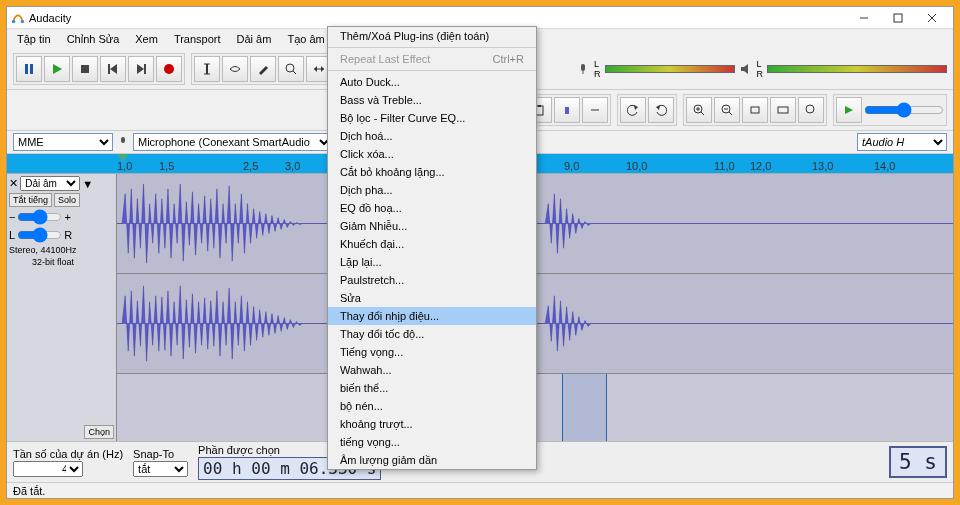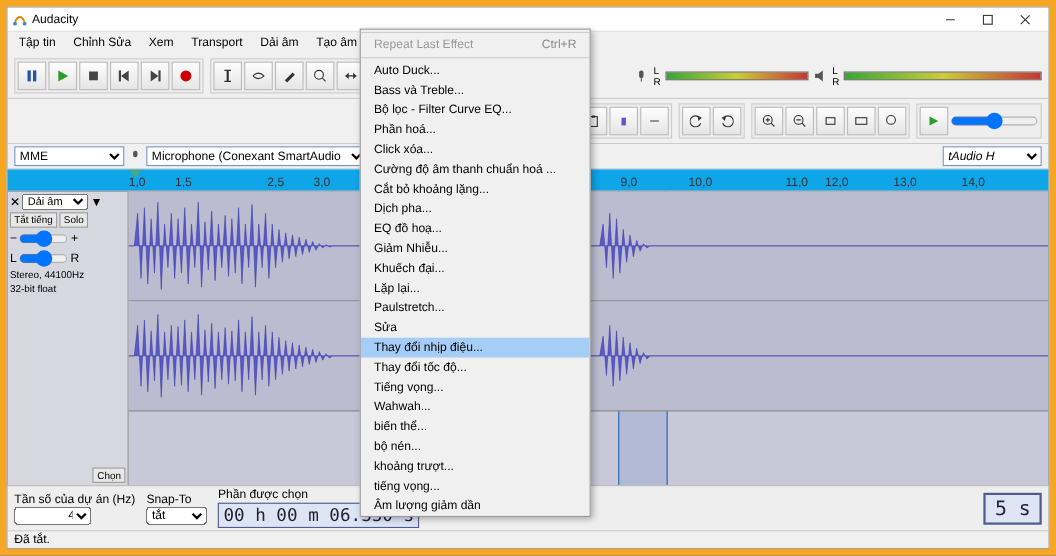--- a/index.html
+++ b/index.html
@@ -37,21 +37,21 @@
 .bottom-controls select { font-size:11px; }
 .status-bar { background:#f0f0f0; border-top:1px solid #ccc; padding:1px 6px; font-size:10px; height:16px; display:flex; align-items:center; }
 
 .dropdown { position:absolute; left:320px; top:19px; width:210px; background:#f0f0f0; border:1px solid #999; box-shadow:2px 2px 6px rgba(0,0,0,0.3); z-index:100; max-height:470px; overflow-y:auto; }
 .dropdown .item { padding:3px 12px; font-size:11px; display:flex; justify-content:space-between; align-items:center; cursor:default; }
 .dropdown .item.highlighted { background:#a6cdf5; }
 .dropdown .item.disabled { color:#999; }
 .dropdown .sep { height:1px; background:#ccc; margin:2px 0; }
 .meter-bar { width:130px; height:8px; background:linear-gradient(to right,#3a3,#cc3,#c33); border:1px solid #666; }
 .slider-h { width:80px; }
-.bigtime { border:2px solid #4e5b8f; background:#dde4f4; font-size:18px; padding:2px 8px; font-family:monospace; color:#224; }
+.bigtime { border:2px solid #4e5b8f; background:#dde4f4; font-size:21px; padding:2px 8px; font-family:monospace; color:#224; }
 .right-tools { display:flex; align-items:center; gap:4px; }
 svg { display:block; }
 </style>
 </head>
 <body>
 
 <div class="window">
 
   <div class="titlebar">
     <svg class="logo" viewBox="0 0 16 16">
@@ -305,21 +305,21 @@
           <span class="btn">Tắt tiếng</span>
           <span class="btn">Solo</span>
         </div>
       <div class="row">−<input type="range" class="slider" value="50" style="">+</div>
       <div class="row">
           <span>L</span>
           <input type="range" class="slider" value="50" style="">
           <span>R</span>
         </div>
       <div style="font-size:9px;">Stereo, 44100Hz</div>
-      <div style="font-size:9px;">32-bit float</div>
+      <div style="font-size:9px;margin-left:23px;">32-bit float</div>
       <div style="flex:1;"></div>
       <div class="row" style="justify-content:flex-end;">
           <span class="btn">Chọn</span>
         </div>
     </div>
     <div class="track-canvas">
       <div class="selection-region" style="left:445px; width:45px;"></div>
       <div class="channel">
         <svg class="wave-svg" viewBox="0 0 820 100" preserveAspectRatio="none">
             <path class="wave-path" d="M0 50 L5 50 L8 20 L11 80 L14 15 L17 85 L20 25 L23 75 L26 10 L29 90 L32 30 L35 70 L38 20 L41 80 L44 25 L47 75 L50 15 L53 85 L56 30 L59 70 L62 10 L65 88 L68 28 L71 72 L74 18 L77 82 L80 30 L83 70 L86 22 L89 78 L92 25 L95 75 L98 15 L101 85 L104 30 L107 70 L110 12 L113 88 L116 30 L119 70 L122 20 L125 80 L128 30 L131 70 L134 35 L137 65 L140 38 L143 62 L146 40 L149 60 L152 42 L155 58 L158 44 L161 56 L164 46 L167 54 L170 48 L173 52 L176 49 L179 51 L182 50 L420 50 L423 30 L426 70 L429 20 L432 80 L435 25 L438 75 L441 35 L444 65 L447 40 L450 60 L453 45 L456 55 L459 48 L462 52 L465 50 L820 50 Z"></path>
@@ -349,43 +349,43 @@
       </div>
       <div style="flex:1;"></div>
       <span class="bigtime">5 s</span>
     </div>
   </div>
   <div class="status-bar">
     <span>Đã tắt.</span>
   </div>
 
   <div class="dropdown" id="effects-dropdown">
+      <div class="item">
+        <span>Thêm/Xoá Plug-ins (điện toán)</span>
+      </div>
       <div class="sep"></div>
       <div class="item disabled">
         <span>Repeat Last Effect</span>
         <span style="color: rgb(136, 136, 136);">Ctrl+R</span>
       </div>
       <div class="sep"></div>
       <div class="item">
         <span>Auto Duck...</span>
       </div>
       <div class="item">
         <span>Bass và Treble...</span>
       </div>
       <div class="item">
         <span>Bộ lọc - Filter Curve EQ...</span>
       </div>
       <div class="item">
-        <span>Phần hoá...</span>
+        <span>Dịch hoá...</span>
       </div>
       <div class="item">
         <span>Click xóa...</span>
-      </div>
-      <div class="item">
-        <span>Cường độ âm thanh chuẩn hoá ...</span>
       </div>
       <div class="item">
         <span>Cắt bỏ khoảng lặng...</span>
       </div>
       <div class="item">
         <span>Dịch pha...</span>
       </div>
       <div class="item">
         <span>EQ đồ hoạ...</span>
       </div>

